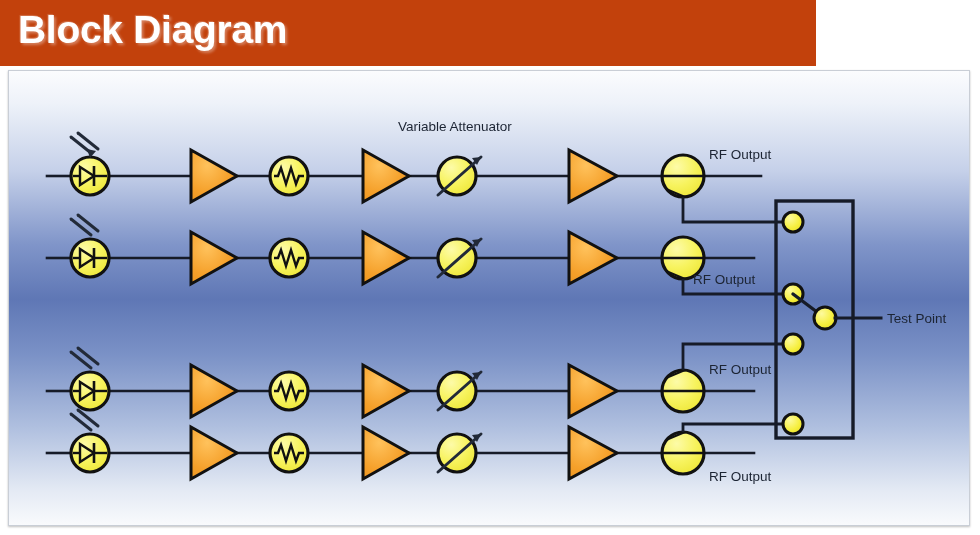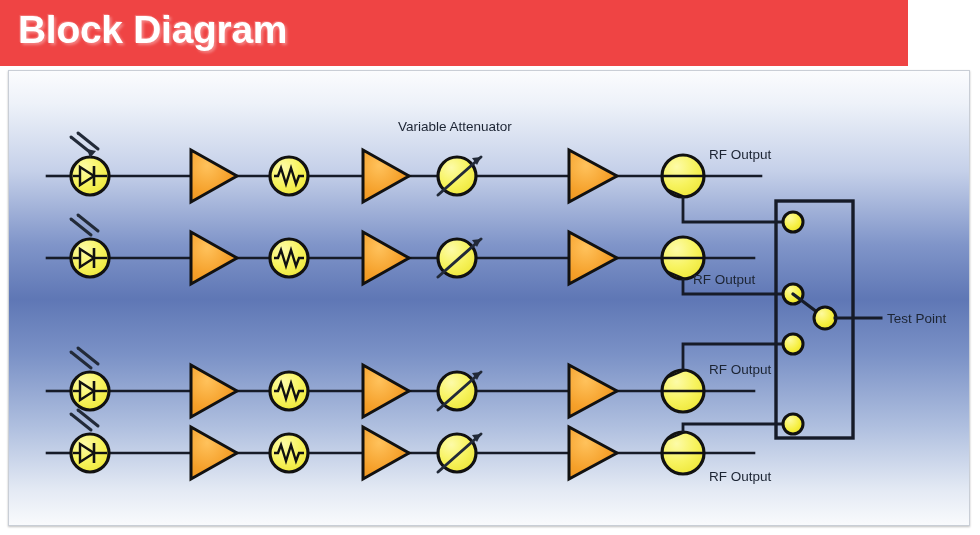--- a/index.html
+++ b/index.html
@@ -16,23 +16,23 @@
   #page {
     position: relative;
     width: 980px;
     height: 535px;
     background: #ffffff;
   }
   
   #title-bar {
     position: absolute;
     left: 0; top: 0;
-    width: 908px;
+    width: 816px;
     height: 66px;
-    background: #ef4444;
+    background: #c2410c;
   }
   #title-text {
     position: absolute;
     left: 18px;
     top: 8px;
     font-family: "Liberation Sans", sans-serif;
     font-size: 39px;
     font-weight: bold;
     color: #ffffff;
     letter-spacing: -0.3px;

